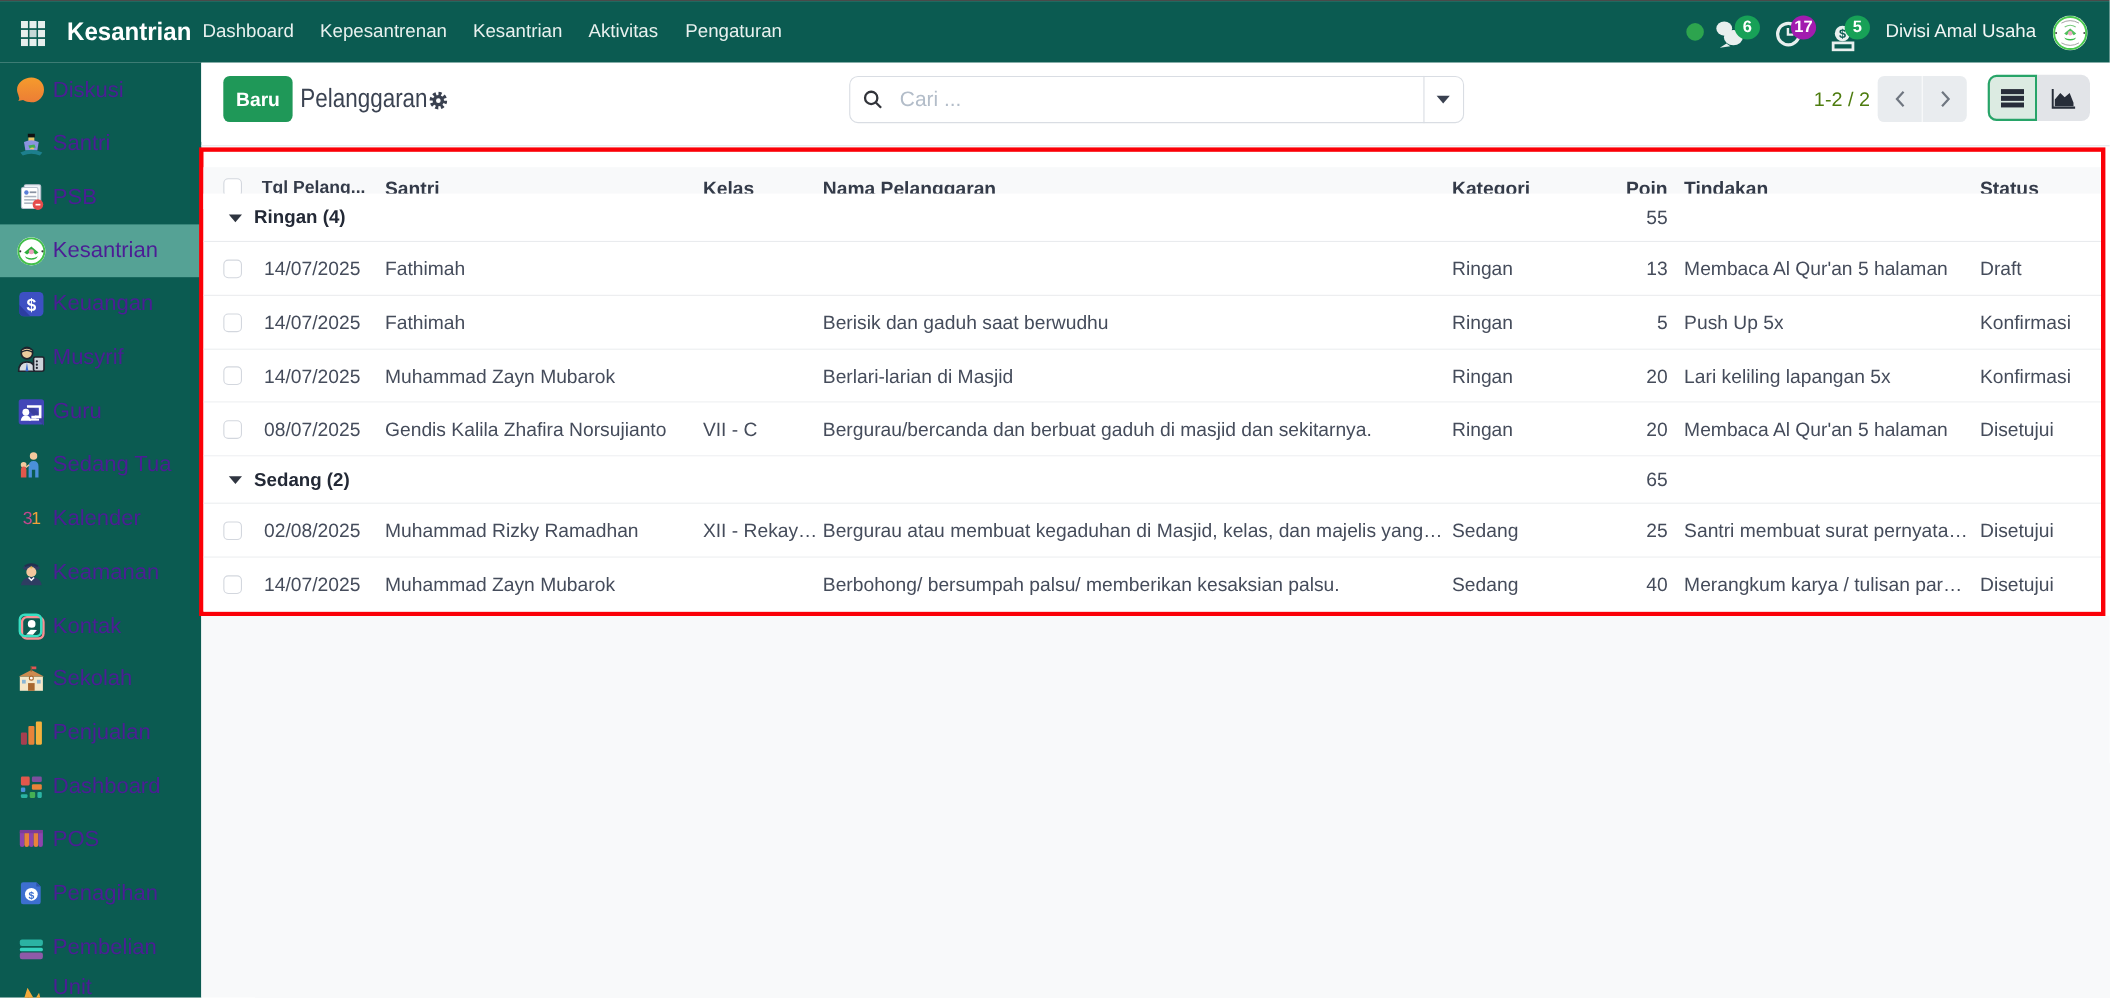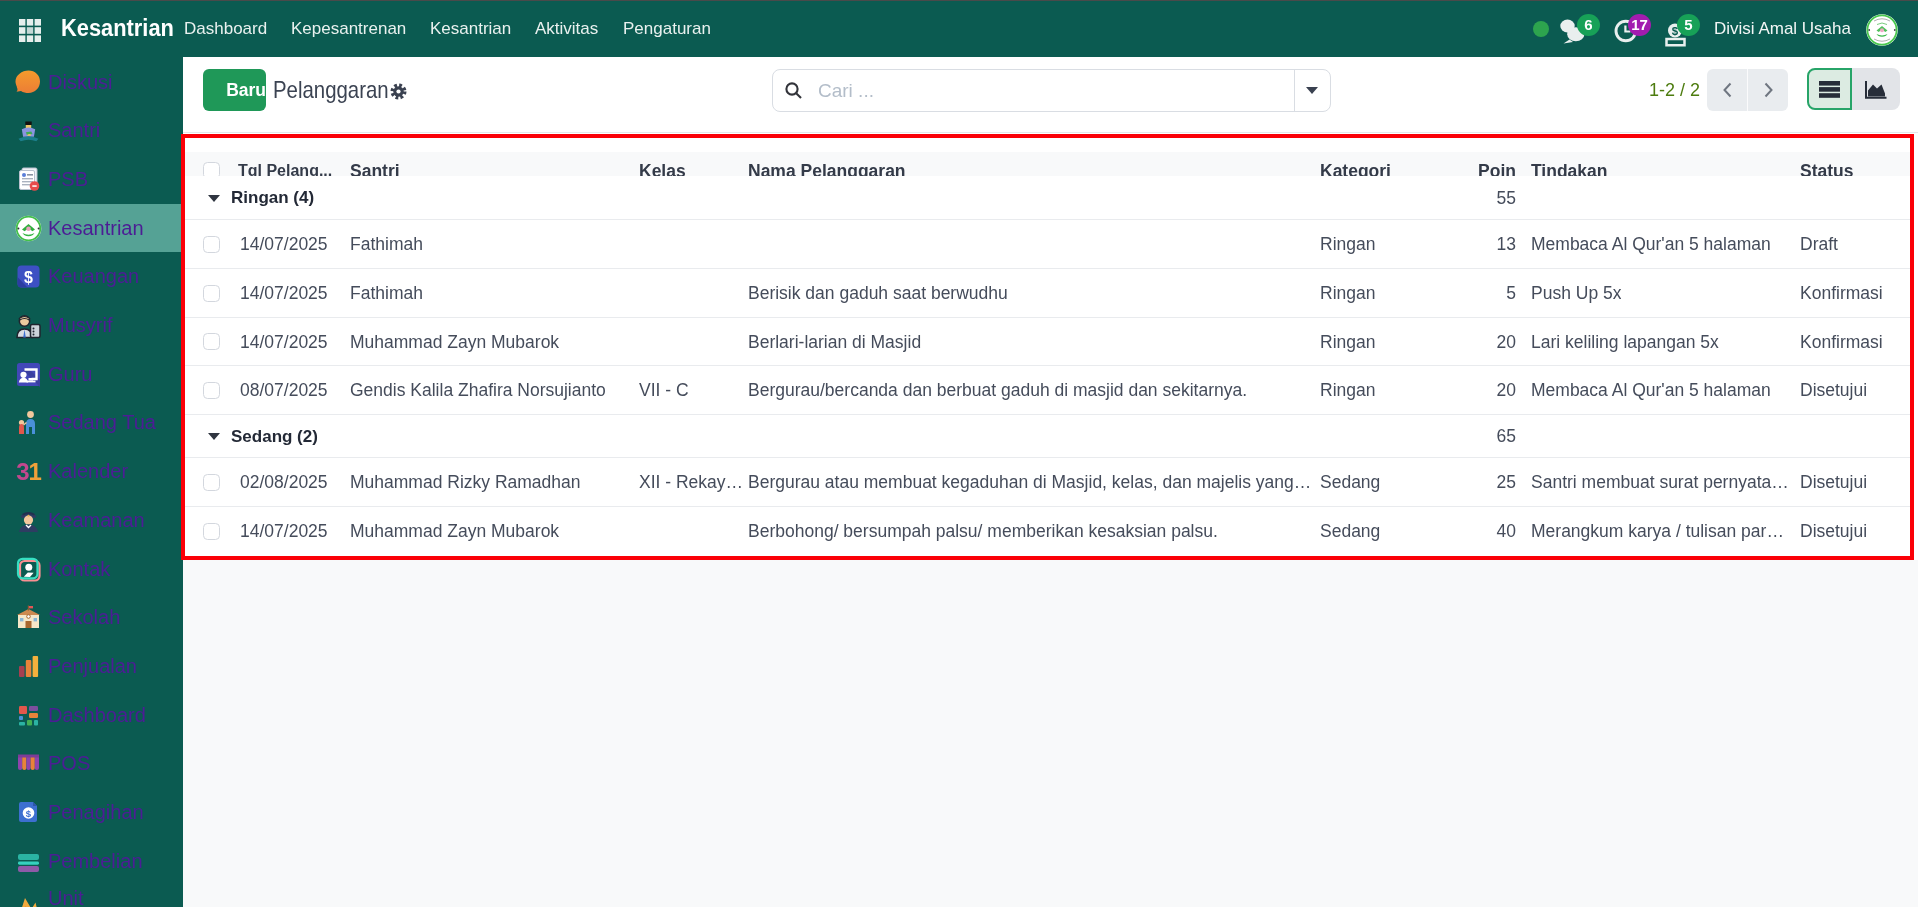--- a/index.html
+++ b/index.html
@@ -12,21 +12,21 @@
 .navmenu{top:0;height:56px;line-height:57px;color:#e9f1ef;font-size:17px}
 
 .sitem{left:0;width:183px;height:48.7px;display:flex;align-items:center}
 .sitem .ic{position:absolute;left:15px;width:27px;height:27px;display:flex;align-items:center;justify-content:center}
 .sitem .lbl{position:absolute;left:48px;font-size:20px;color:#4c1d95}
 .sitem.active{background:#55a295}
 
 #cp{left:183px;top:57px;width:1735px;height:72px;background:#fff}
 #belowtable{left:183px;top:560px;width:1735px;height:347px;background:#f8f9fa}
 #cpline{left:183px;top:132px;width:1735px;height:1px;background:#e4e7ea}
-#btn-baru{left:203px;top:69px;width:63px;height:42px;background:#1f9858;border-radius:6px;color:#fff;font-size:17.5px;font-weight:700;text-align:right;line-height:42px}
+#btn-baru{left:203px;top:69px;width:63px;height:42px;background:#1f9858;border-radius:6px;color:#fff;font-size:17.5px;font-weight:700;text-align:center;line-height:42px}
 #title{left:273px;top:73px;font-size:24px;line-height:34px;color:#3b4352;transform:scaleX(.85);transform-origin:left center}
 #searchbox{left:772px;top:69px;width:559px;height:43px;border:1px solid #d9dde3;border-radius:8px;background:#fff}
 #searchsep{left:1294px;top:69px;width:1px;height:43px;background:#d9dde3}
 #cari{left:818px;top:69px;height:43px;line-height:43px;font-size:19px;color:#b3bdc9}
 #pagertxt{left:1640px;top:69px;width:60px;height:43px;line-height:43px;font-size:18px;color:#4d7c0f;text-align:right}
 #pagerbtns{left:1707px;top:69px;width:81px;height:42px;background:#e9ecef;border-radius:6px}
 #pagerdiv{left:1747px;top:69px;width:1px;height:42px;background:#fbfbfc}
 #vlist{left:1807px;top:68px;width:45px;height:42px;background:#dcebe2;border:2px solid #27a468;border-radius:8px 0 0 8px}
 #vchart{left:1852px;top:68px;width:48px;height:42px;background:#e2e4e8;border-radius:0 8px 8px 0}
 
@@ -215,21 +215,21 @@
         <path d="M11 25 v-10 q0 -5 4.5 -5 q4.5 0 4.5 5 v10 h-3 v-7 h-3 v7z" fill="#4a90d9"></path>
         <circle cx="6.5" cy="13.5" r="2.6" fill="#f3c89d"></circle>
         <path d="M4 25 v-6.5 q0 -3.5 2.5 -3.5 q2.5 0 2.5 3.5 v6.5z" fill="#e2574c"></path>
         <path d="M8.5 16 l3 -2.5" stroke="#f3c89d" stroke-width="1.4"></path>
       </svg>
     </span>
     <span class="lbl">Sedang Tua</span>
   </div>
 <div class="abs sitem" style="top:447.3px">
     <span class="ic">
-      <span style="font-size:24px;font-weight:700;letter-spacing:-1px"><span style="color:#c2488e">3</span><span style="color:#f0a13a">1</span></span>
+      <span style="font-size:16px;font-weight:400;letter-spacing:-1px"><span style="color:#c2488e">3</span><span style="color:#f0a13a">1</span></span>
     </span>
     <span class="lbl">Kalender</span>
   </div>
 <div class="abs sitem" style="top:496px">
     <span class="ic">
       <svg width="27" height="27" viewBox="0 0 27 27">
         <path d="M5.5 9 q8 -6.5 16 0 l-1.5 2 h-13z" fill="#2e3d62"></path>
         <path d="M7 7 q6.5 -4 13 0 l-1 1.5 q-5.5 -3 -11 0z" fill="#22304f"></path>
         <circle cx="13.5" cy="13" r="4.6" fill="#f3c89d"></circle>
         <path d="M4 25 q1.5 -7.5 9.5 -7.5 q8 0 9.5 7.5z" fill="#2e3d62"></path>

